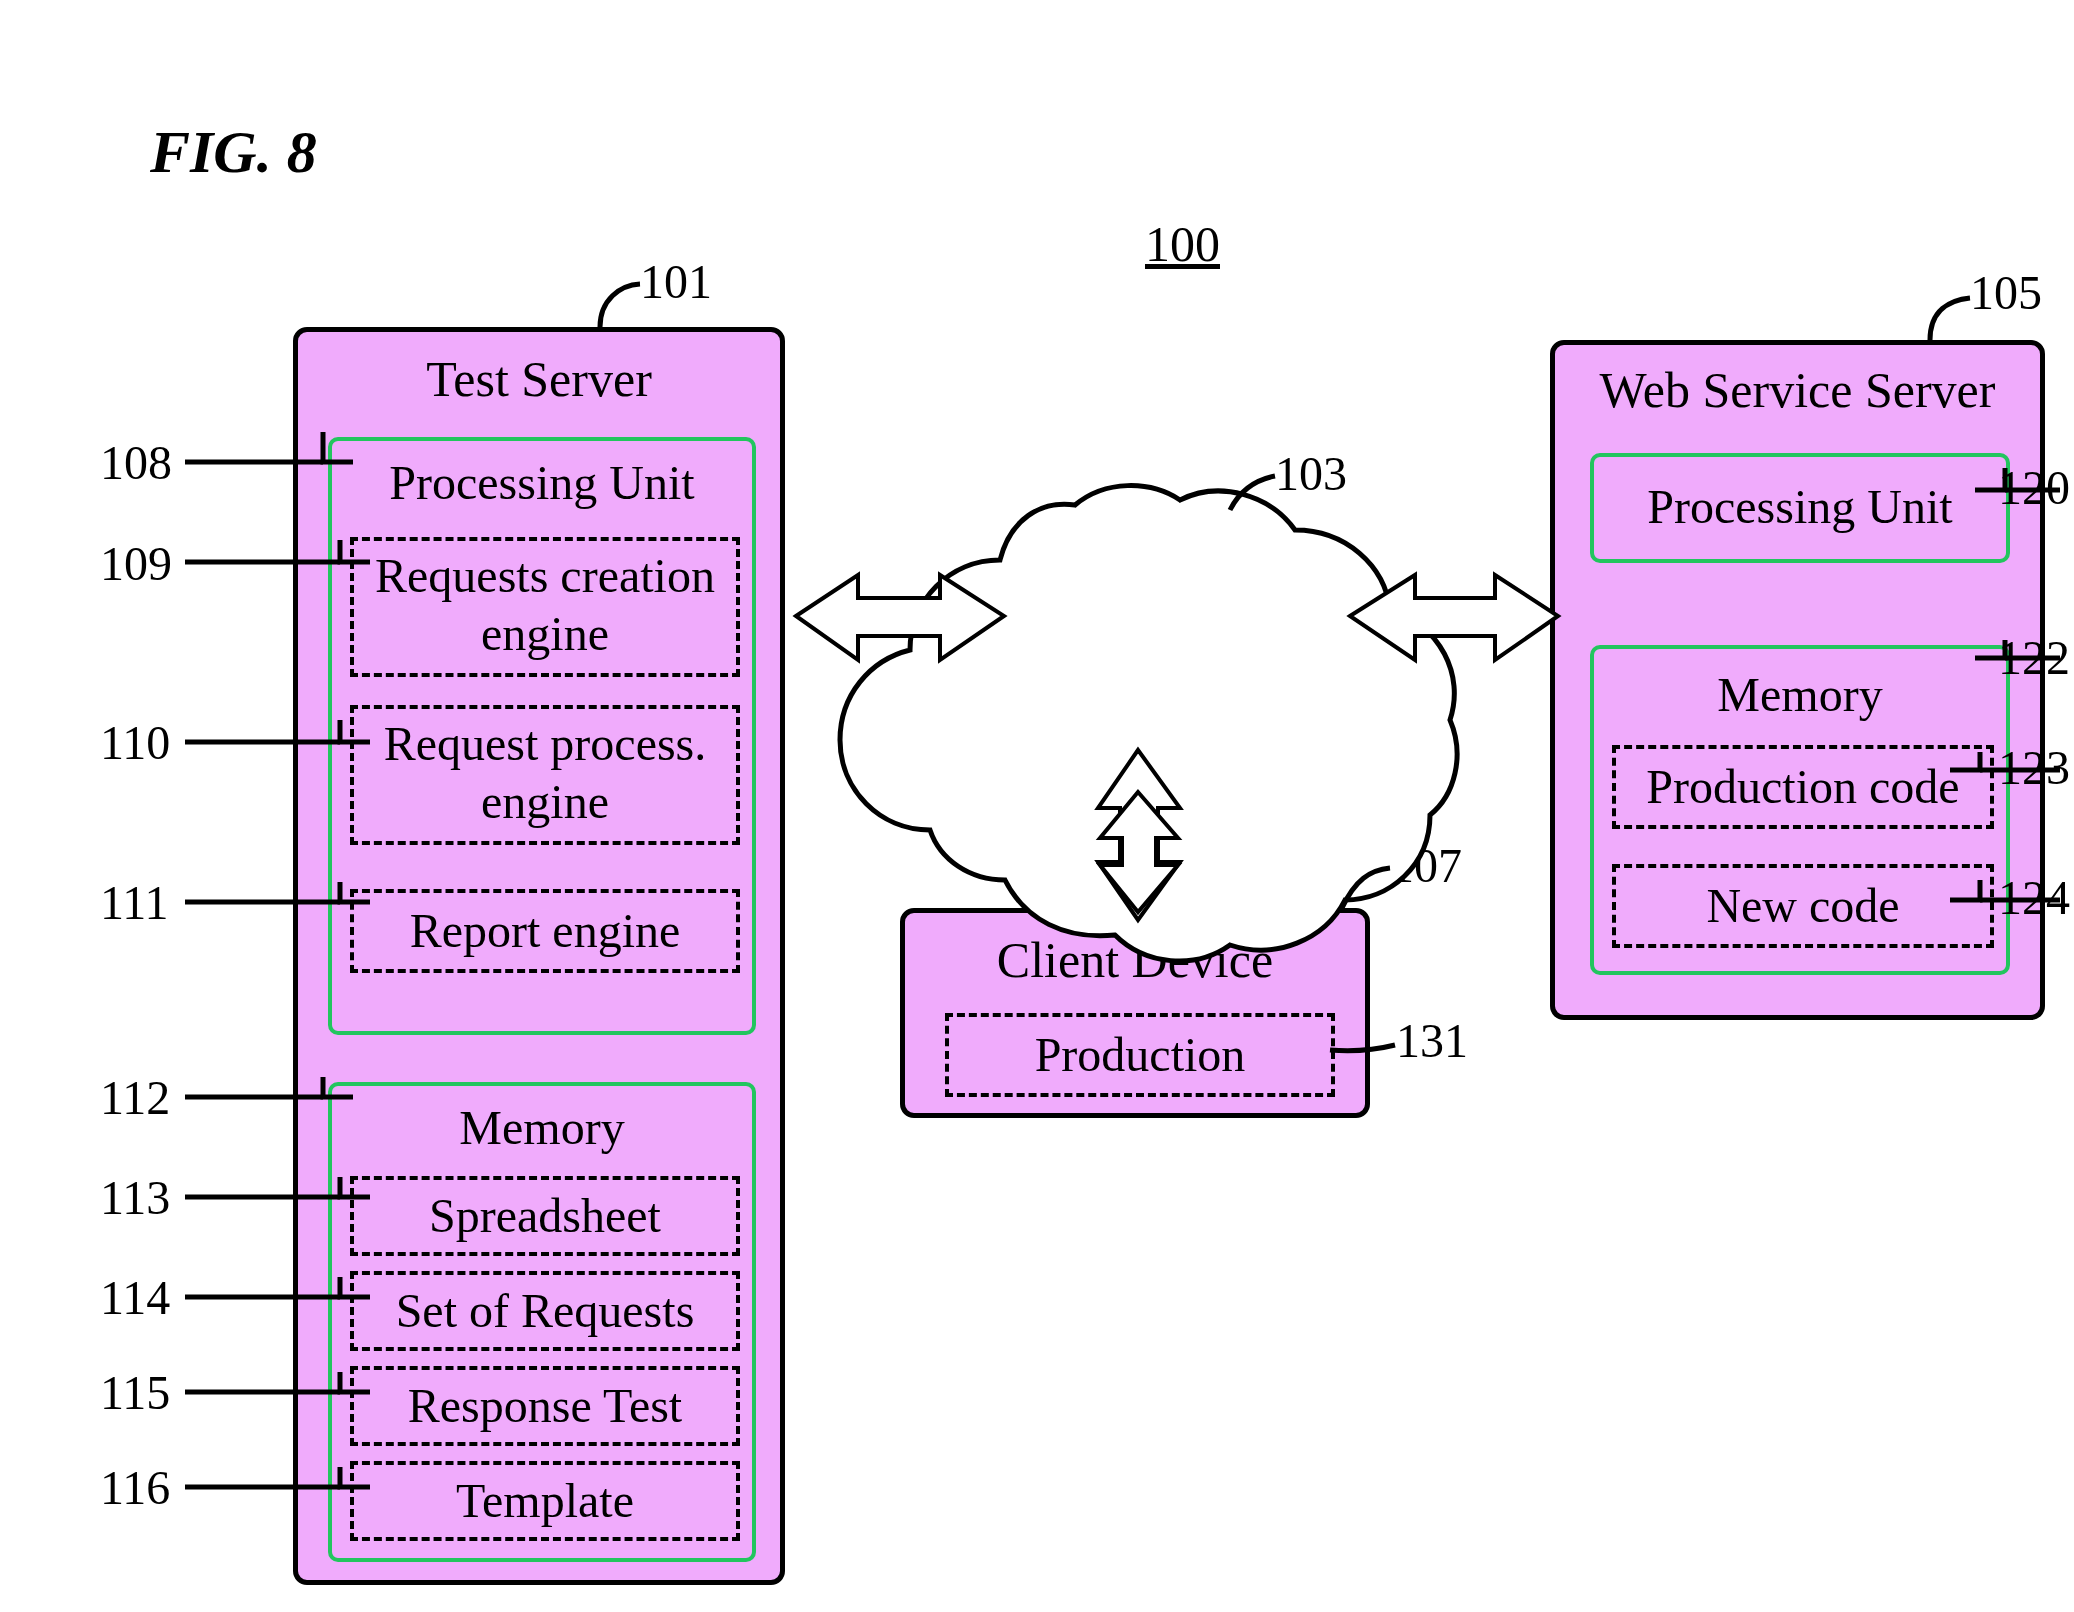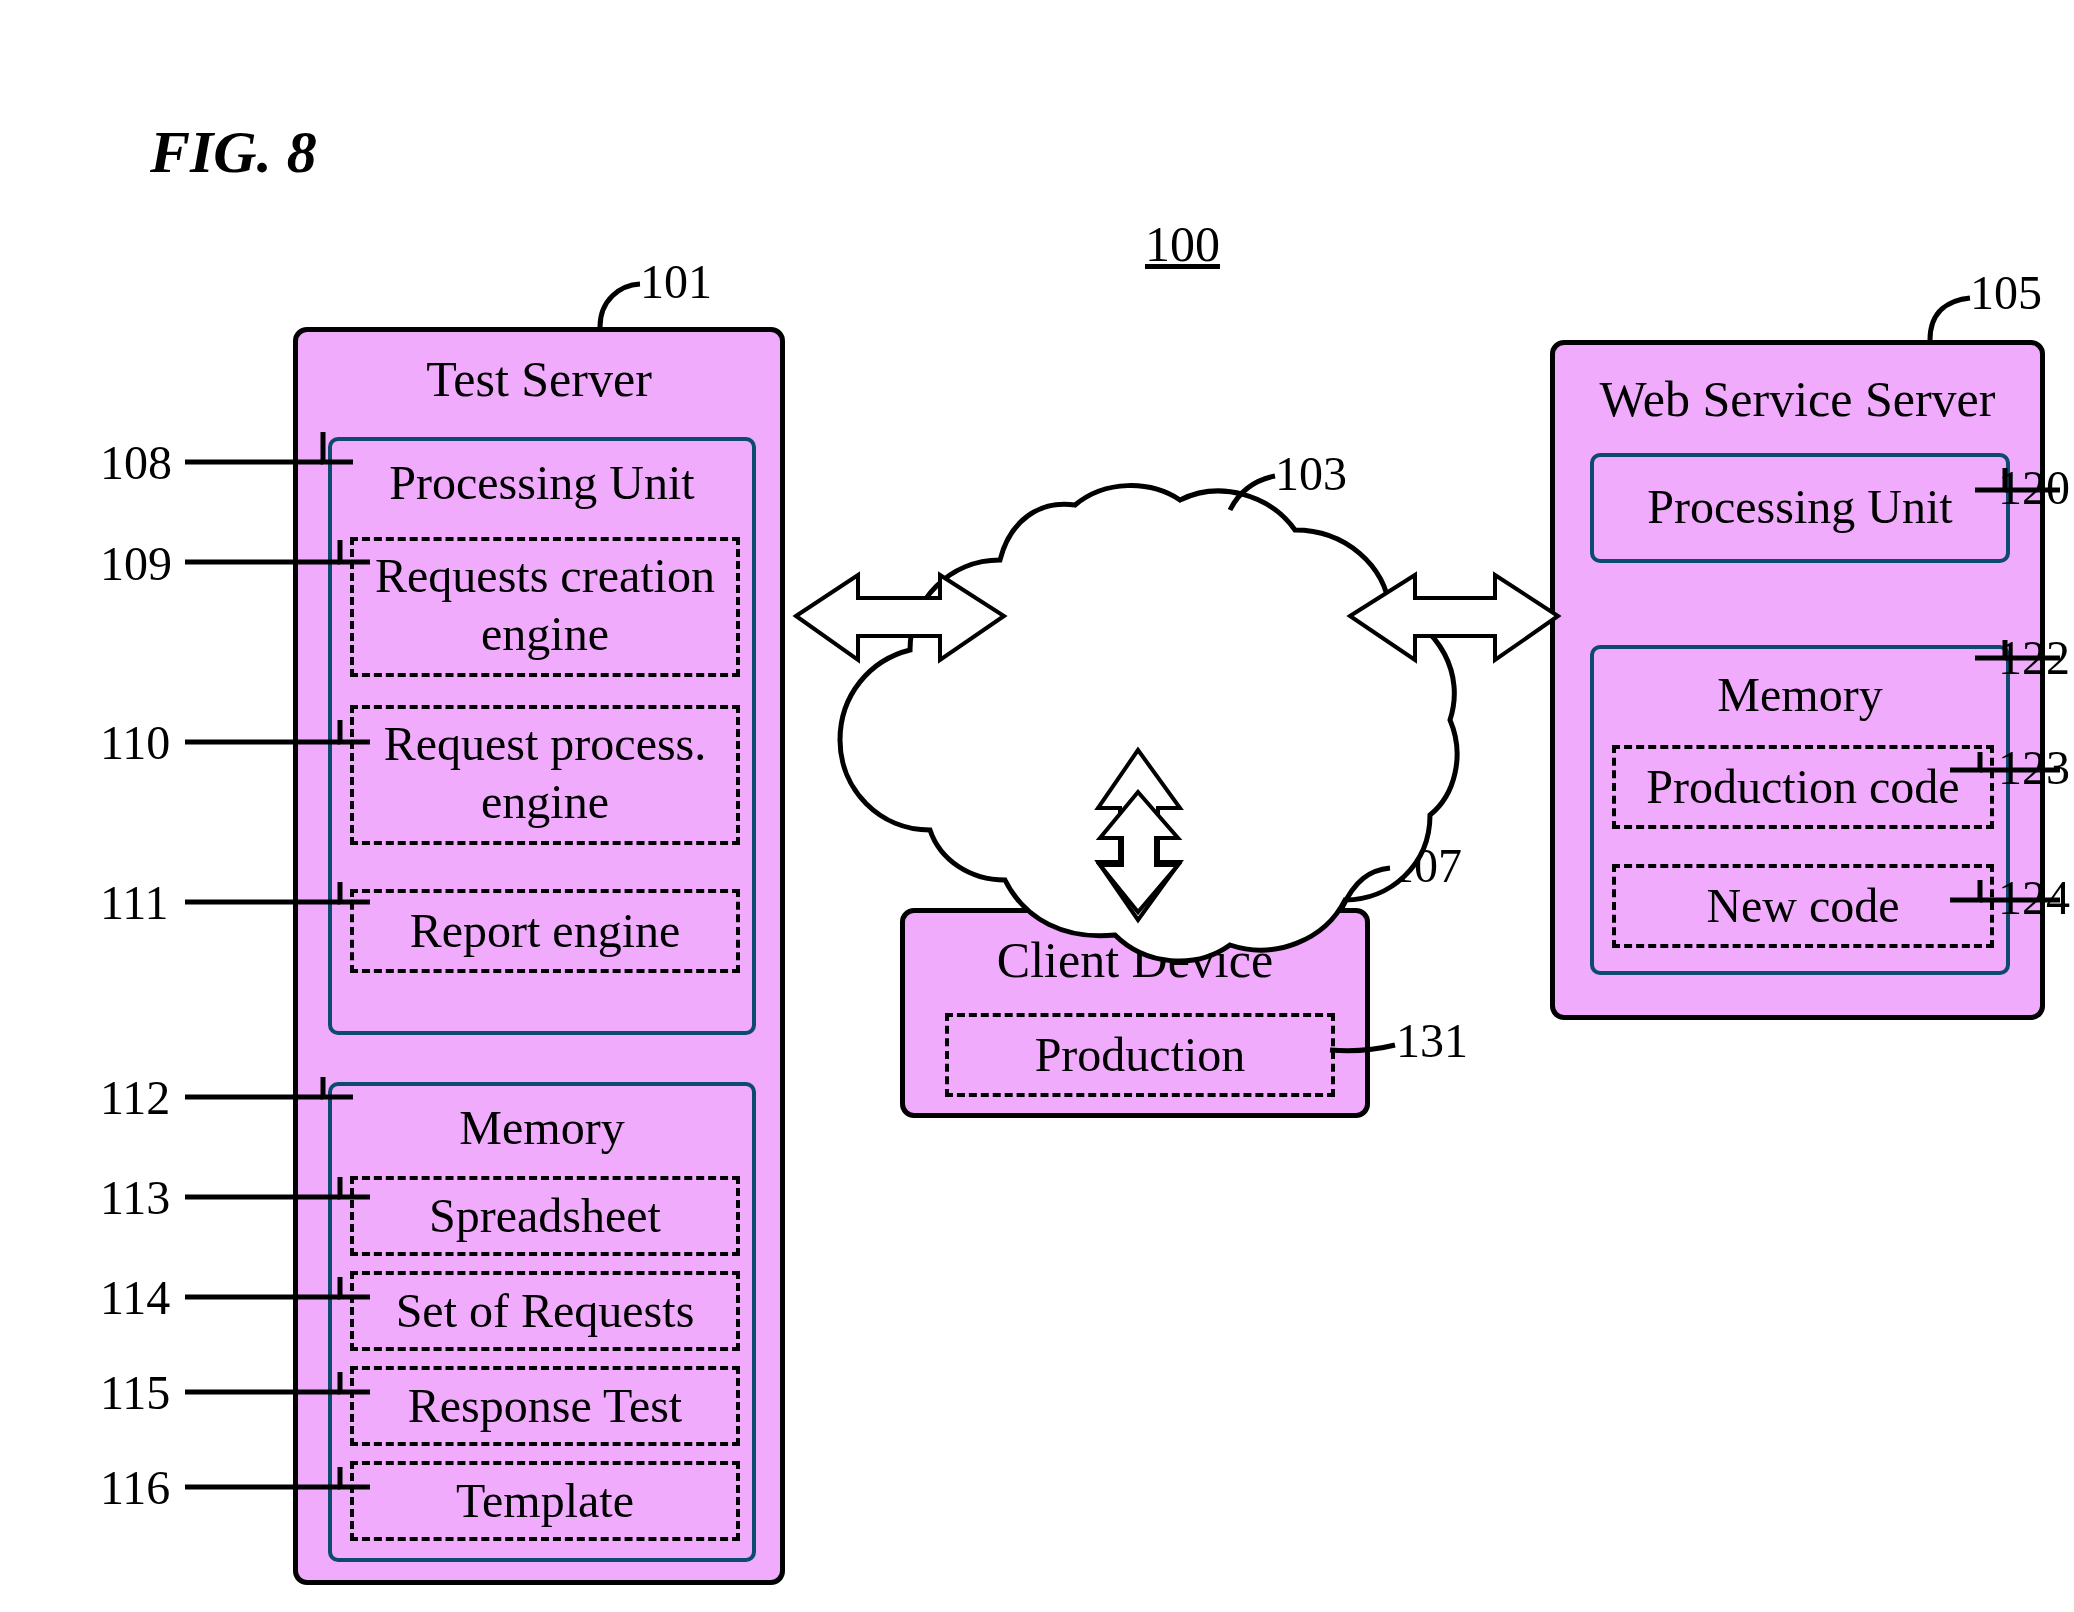--- a/index.html
+++ b/index.html
@@ -38,21 +38,21 @@
     box-sizing: border-box;
   }
 
   .box-title {
     font-size: 50px;
     text-align: center;
   }
 
   .inner-box {
     position: absolute;
-    border: 4px solid #0c4a6e;
+    border: 4px solid #22c55e;
     border-radius: 10px;
     box-sizing: border-box;
   }
 
   .inner-label {
     font-size: 48px;
     text-align: center;
   }
 
   .dashed-box {
@@ -141,21 +141,21 @@
 
   <div class="abs big-box" style="left:900px; top:908px; width:470px; height:210px;">
     <div class="box-title" style="margin-top:18px;">Client Device</div>
 
     <div class="dashed-box" style="left:40px; top:100px; width:390px; height:84px;">
       <div class="inner-label" style="margin-top:10px;">Production</div>
     </div>
   </div>
 
   <div class="abs big-box" style="left:1550px; top:340px; width:495px; height:680px;">
-    <div class="box-title" style="margin-top:25px;">Web Service Server</div>
+    <div class="box-title" style="margin-top:16px;">Web Service Server</div>
 
     <div class="inner-box" style="left:35px; top:108px; width:420px; height:110px;">
       <div class="inner-label" style="margin-top:22px;">Processing Unit</div>
     </div>
 
     <div class="inner-box" style="left:35px; top:300px; width:420px; height:330px;">
       <div class="inner-label" style="margin-top:18px;">Memory</div>
 
       <div class="dashed-box" style="left:18px; top:96px; width:382px; height:84px;">
         <div class="inner-label" style="margin-top:10px;">Production code</div>

